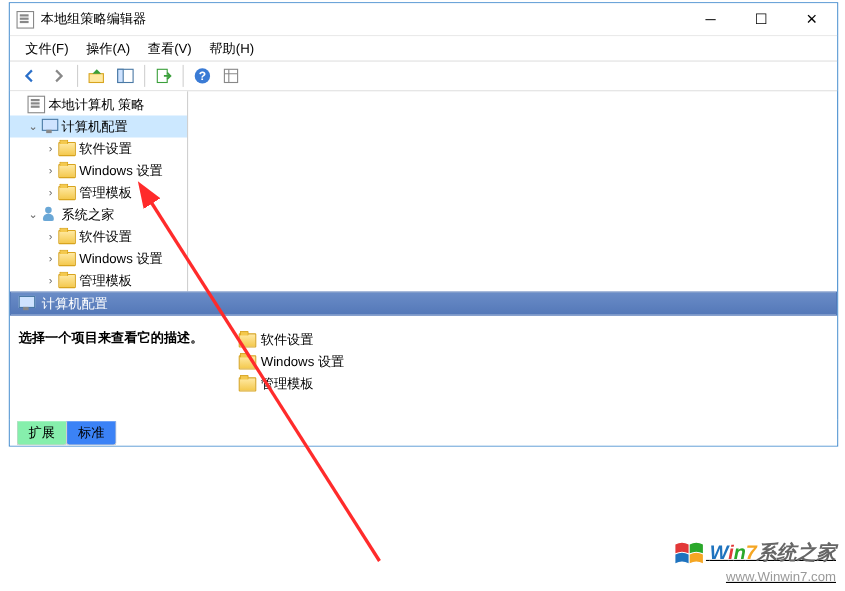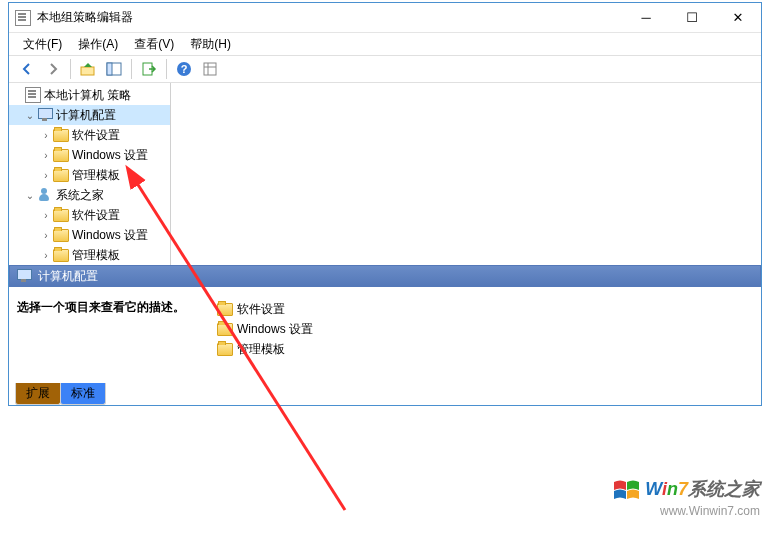--- a/index.html
+++ b/index.html
@@ -32,40 +32,40 @@
 .header-bar { height: 22px; background: linear-gradient(#6a8cc7, #5478b8); color: #fff; display: flex; align-items: center; padding-left: 6px; font-size: 12px; gap: 6px; border: 1px solid #5478b8; margin: 0; }
 .header-bar .icon { width: 16px; height: 16px; }
 
 .detail-body { flex: 1; display: flex; font-size: 12px; padding: 6px 0 0 8px; position: relative; }
 .desc-col { width: 200px; padding-top: 6px; color: #000; font-weight: bold; }
 .list-col { flex: 1; padding-top: 6px; }
 .list-col .col-header { color: #000; margin-bottom: 4px; }
 .list-row { display: flex; align-items: center; height: 20px; gap: 4px; }
 
 .tabs { height: 24px; display: flex; align-items: flex-end; padding-left: 6px; gap: 0; font-size: 12px; border-top: 1px solid #fff; }
-.tab { padding: 2px 10px; border: 1px solid #d0d0d0; border-top: none; background: #a16207; cursor: default; border-radius: 0 0 3px 3px; margin-right: -1px; }
+.tab { padding: 2px 10px; border: 1px solid #d0d0d0; border-top: none; background: #86efac; cursor: default; border-radius: 0 0 3px 3px; margin-right: -1px; }
 .tab.inactive { background: #3b82f6; }
 
 .folder-icon { width: 16px; height: 13px; background: linear-gradient(#ffe9a2, #f4c94e); border: 1px solid #d8a41e; border-radius: 1px; position: relative; }
 .folder-icon::before { content: ""; position: absolute; top: -3px; left: 0; width: 6px; height: 3px; background: #f4c94e; border: 1px solid #d8a41e; border-bottom: none; border-radius: 1px 1px 0 0; }
 
 .gpe-icon { display: inline-block; width: 16px; height: 16px; background: #fff; border: 1px solid #888; position: relative; }
 .gpe-icon::after { content: ""; position: absolute; left: 2px; top: 2px; width: 8px; height: 2px; background: #888; box-shadow: 0 3px 0 #888, 0 6px 0 #888; }
 
 .comp-icon { width:16px; height:16px; position: relative; }
 .comp-icon::before { content:""; position:absolute; left:1px; top:1px; width:13px; height:9px; border:1px solid #4a79a5; background:#cfe3ff; }
 .comp-icon::after { content:""; position:absolute; left:5px; top:11px; width:5px; height:3px; background:#888; }
 
 .user-icon { width:16px; height:16px; position: relative; }
 .user-icon::before { content:""; position:absolute; left:4px; top:1px; width:6px; height:6px; border-radius:50%; background:#6aa7d6; }
 .user-icon::after { content:""; position:absolute; left:2px; top:7px; width:10px; height:7px; border-radius:5px 5px 2px 2px; background:#6aa7d6; }
 
 .arrow-annot { position:absolute; pointer-events:none; }
 
-.watermark { position: absolute; right: 8px; bottom: 17px; text-align: right; font-size: 12px; line-height: 1.3; }
+.watermark { position: absolute; right: 8px; bottom: 4px; text-align: right; font-size: 12px; line-height: 1.3; text-decoration: underline; }
 .watermark .brand { font-weight: bold; font-style: italic; font-size: 18px; }
 .watermark .w { color: #1e73be; }
 .watermark .i { color: #e23838; }
 .watermark .n { color: #2aa82a; }
 .watermark .s { color: #f5a623; }
 .watermark .rest { color: #666; }
 .watermark .url { color: #999; }
 
 svg.tbicon { width:16px; height:16px; }
 </style>

